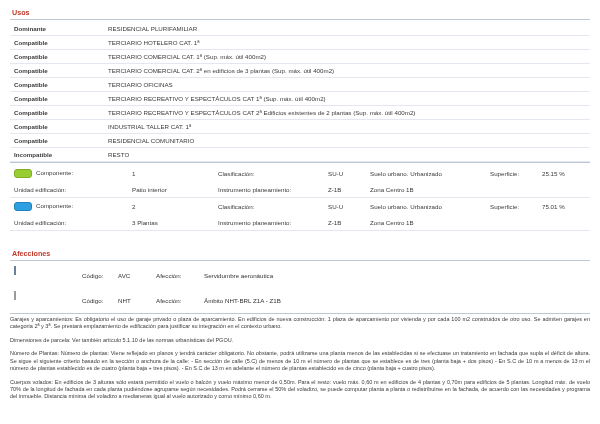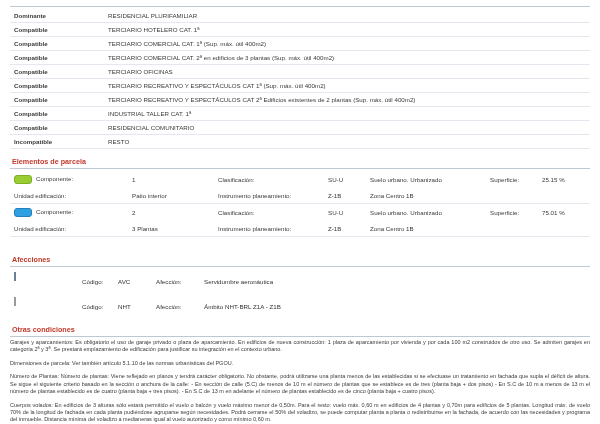--- a/index.html
+++ b/index.html
@@ -108,20 +108,21 @@
     line-height: 1.35;
     color: #3b3b3b;
     text-align: justify;
   }
 </style>
 </head>
 <body>
 
 <div class="page">
 
+  <div class="section-title">Usos</div>
   <hr class="rule">
   <table class="usos-table">
     <tbody>
       <tr>
         <td class="usos-tag">Dominante</td>
         <td>RESIDENCIAL PLURIFAMILIAR</td>
       </tr>
       <tr>
         <td class="usos-tag">Compatible</td>
         <td>TERCIARIO HOTELERO CAT. 1ª</td>
@@ -154,21 +155,20 @@
         <td class="usos-tag">Compatible</td>
         <td>RESIDENCIAL COMUNITARIO</td>
       </tr>
       <tr>
         <td class="usos-tag">Incompatible</td>
         <td>RESTO</td>
       </tr>
     </tbody>
   </table>
 
-  <div class="section-title" style="margin-top:6px;">Elementos de parcela</div>
   <hr class="rule">
   <table class="parcel-table">
     <colgroup>
       <col style="width:118px">
       <col style="width:86px">
       <col style="width:110px">
       <col style="width:42px">
       <col style="width:120px">
       <col style="width:52px">
       <col style="width:52px">
@@ -242,21 +242,20 @@
           <span class="afec-icon"><span class="hatch2"></span></span>
         </td>
         <td>Código:</td>
         <td>NHT</td>
         <td>Afección:</td>
         <td>Ámbito NHT-BRL Z1A - Z1B</td>
       </tr>
     </tbody>
   </table>
 
-  <div class="section-title" style="margin-top:4px;">Otras condiciones</div>
   <hr class="rule">
   <div class="otras">
     <p>Garajes y aparcamientos: Es obligatorio el uso de garaje privado o plaza de aparcamiento. En edificios de nueva construcción: 1 plaza de aparcamiento por vivienda y por cada 100 m2 construidos de otro uso. Se admiten garajes en categoría 2ª y 3ª. Se prestará emplazamiento de edificación para justificar su integración en el contexto urbano.</p>
     <p>Dimensiones de parcela: Ver también artículo 5.1.10 de las normas urbanísticas del PGOU.</p>
     <p>Número de Plantas: Número de plantas: Viene reflejado en planos y tendrá carácter obligatorio. No obstante, podrá utilizarse una planta menos de las establecidas si se efectuase un tratamiento en fachada que supla el déficit de altura. Se sigue el siguiente criterio basado en la sección o anchura de la calle: - En sección de calle (5.C) de menos de 10 m el número de plantas que se establece es de tres (planta baja + dos pisos) - En S.C de 10 m a menos de 13 m el número de plantas establecido es de cuatro (planta baja + tres pisos). - En S.C de 13 m en adelante el número de plantas establecido es de cinco (planta baja + cuatro pisos).</p>
     <p>Cuerpos volados: En edificios de 3 alturas sólo estará permitido el vuelo o balcón y vuelo máximo menor de 0,50m. Para el resto: vuelo máx. 0,60 m en edificios de 4 plantas y 0,70m para edificios de 5 plantas. Longitud máx. de vuelo 70% de la longitud de fachada en cada planta pudiéndose agruparse según necesidades. Podrá cerrarse el 50% del voladizo, se puede computar planta a planta o redistribuirse en la fachada, de acuerdo con las necesidades y programa del inmueble. Distancia mínima del voladizo a medianeras igual al vuelo autorizado y como mínimo 0,60 m.</p>
 
   </div>
 
 </div>

